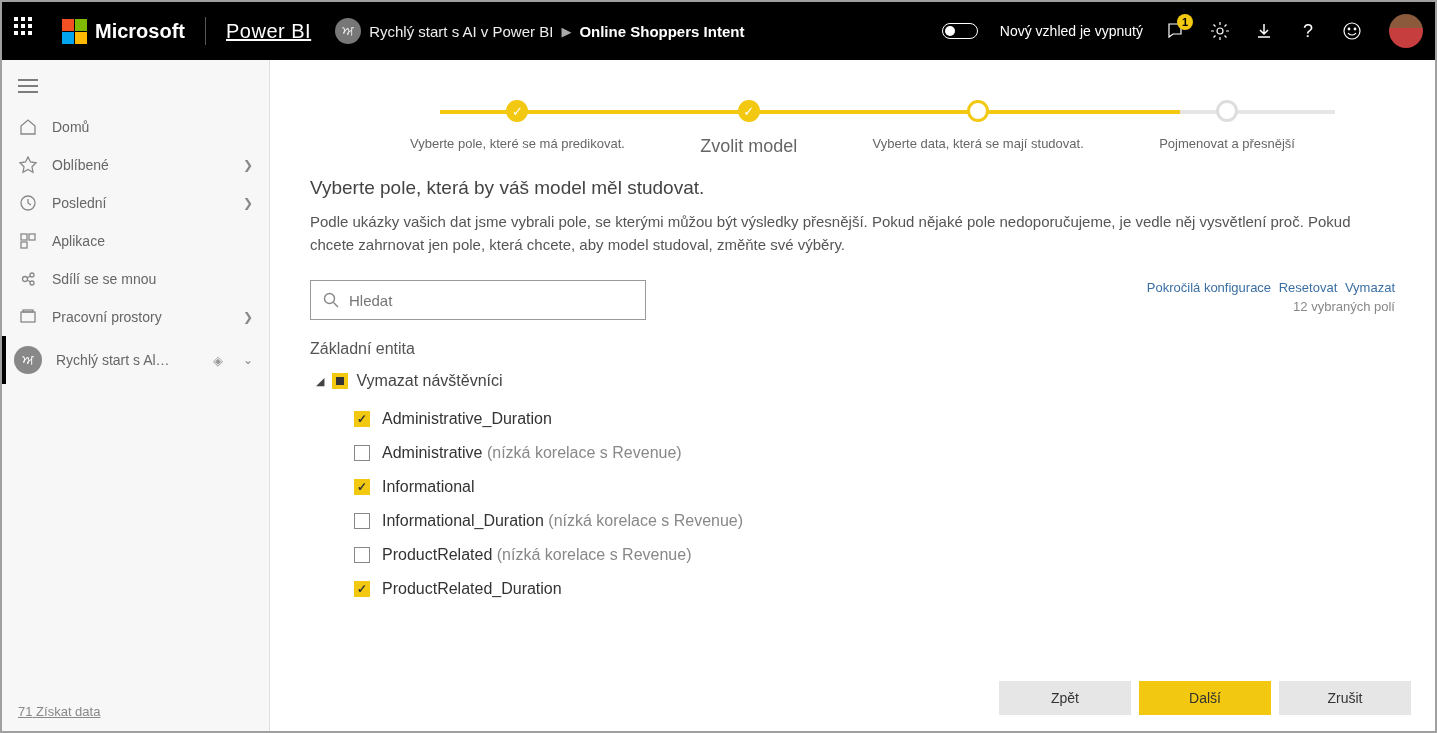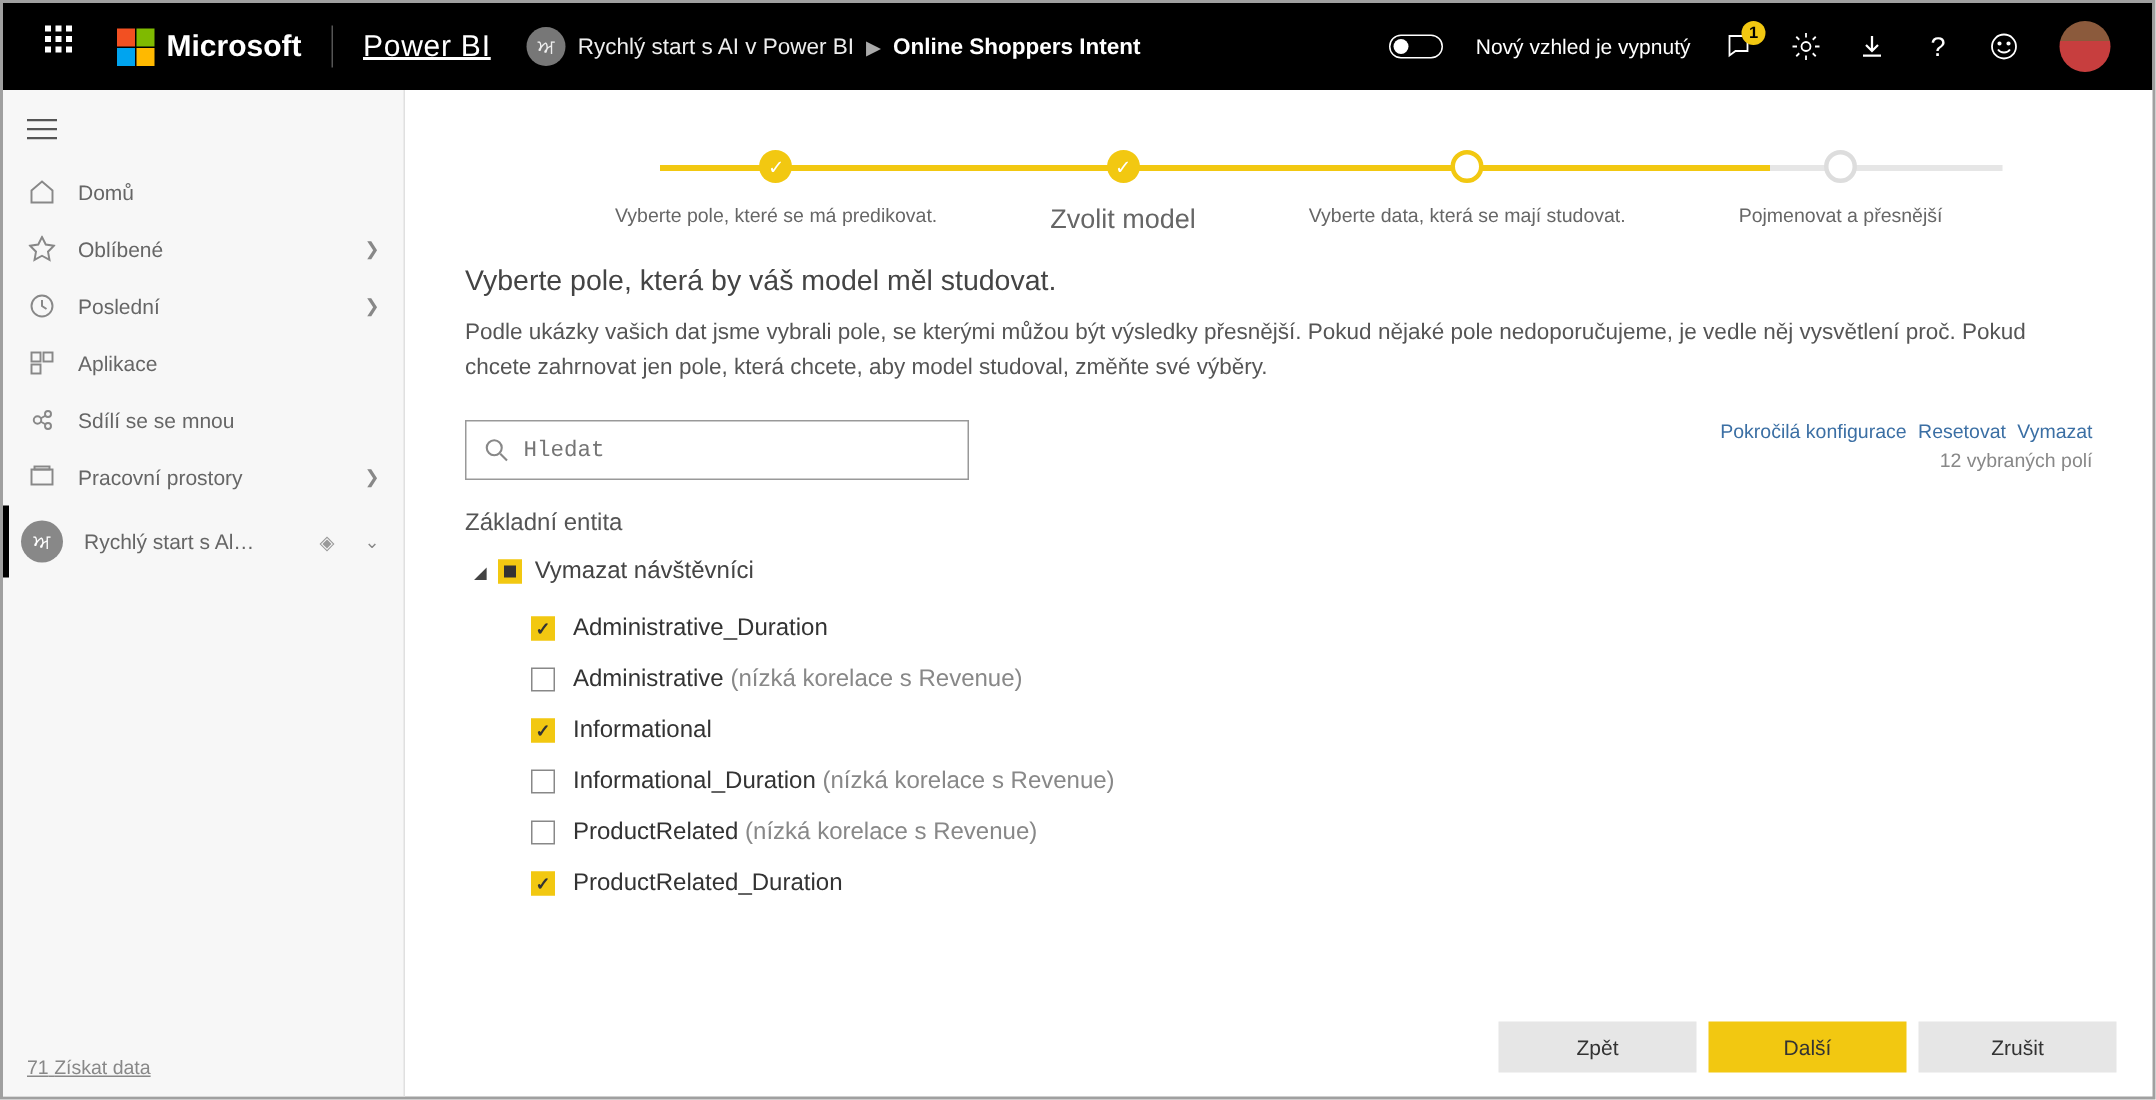--- a/index.html
+++ b/index.html
@@ -1,19 +1,19 @@
 <!DOCTYPE html>
 <html><head>
   <meta charset="utf-8">
   <style>
     * { box-sizing: border-box; margin: 0; padding: 0; font-family: 'Segoe UI', sans-serif; }
     body { width: 1437px; height: 733px; overflow: hidden; background: #fff; border: 2px solid #a0a0a0; }
     
     
-    .top-bar { height: 58px; background: #000; display: flex; align-items: center; color: #fff; padding: 0 28px; }
+    .top-bar { height: 58px; background: #000; display: flex; align-items: center; color: #fff; padding: 0 12px; }
     .waffle { width: 28px; height: 28px; display: grid; grid-template-columns: repeat(3, 4px); grid-template-rows: repeat(3, 4px); gap: 3px; margin-right: 20px; cursor: pointer; }
     .waffle div { background: #fff; }
     .ms-logo { display: flex; align-items: center; font-size: 20px; font-weight: 600; }
     .ms-logo-grid { display: grid; grid-template-columns: 12px 12px; grid-template-rows: 12px 12px; gap: 1px; margin-right: 8px; }
     .ms-logo-grid .r { background: #f25022; }
     .ms-logo-grid .g { background: #7fba00; }
     .ms-logo-grid .b { background: #00a4ef; }
     .ms-logo-grid .y { background: #ffb900; }
     .vsep { width: 1px; height: 28px; background: #555; margin: 0 20px; }
     .pbi { font-size: 20px; font-weight: 300; letter-spacing: 0.5px; text-decoration: underline; }
@@ -60,21 +60,21 @@
     .step-label { font-size: 13px; color: #666; }
     .step.current .step-label { font-size: 18px; color: #666; font-weight: 400; }
     
     
     .content { padding: 20px 40px 0 40px; flex: 1; overflow: hidden; display: flex; flex-direction: column; }
     .title { font-size: 19px; color: #444; margin-bottom: 12px; }
     .desc { font-size: 15px; color: #555; line-height: 1.5; margin-bottom: 24px; }
     
     .search-row { display: flex; align-items: flex-start; margin-bottom: 20px; }
     .search-box { width: 336px; height: 40px; border: 1px solid #999; display: flex; align-items: center; padding: 0 12px; gap: 10px; }
-    .search-box input { border: none; outline: none; font-size: 15px; color: #666; flex: 1; background: transparent; font-family: Liberation Mono, monospace; }
+    .search-box input { border: none; outline: none; font-size: 15px; color: #666; flex: 1; background: transparent; }
     .search-links { margin-left: auto; text-align: right; font-size: 13px; }
     .search-links a { color: #3b6fa4; text-decoration: none; margin-left: 4px; cursor: pointer; }
     .count { color: #888; margin-top: 4px; }
     
     .entity-section { flex: 1; overflow-y: auto; padding-right: 16px; }
     .entity-heading { font-size: 16px; color: #555; margin-bottom: 14px; }
     .tree-root { display: flex; align-items: center; gap: 8px; margin-bottom: 12px; margin-left: 6px; }
     .tree-toggle { font-size: 11px; color: #444; cursor: pointer; }
     .cb { width: 16px; height: 16px; border: 1px solid #888; background: #fff; display: inline-flex; align-items: center; justify-content: center; cursor: pointer; }
     .cb.partial { background: #f2c811; border-color: #f2c811; }

